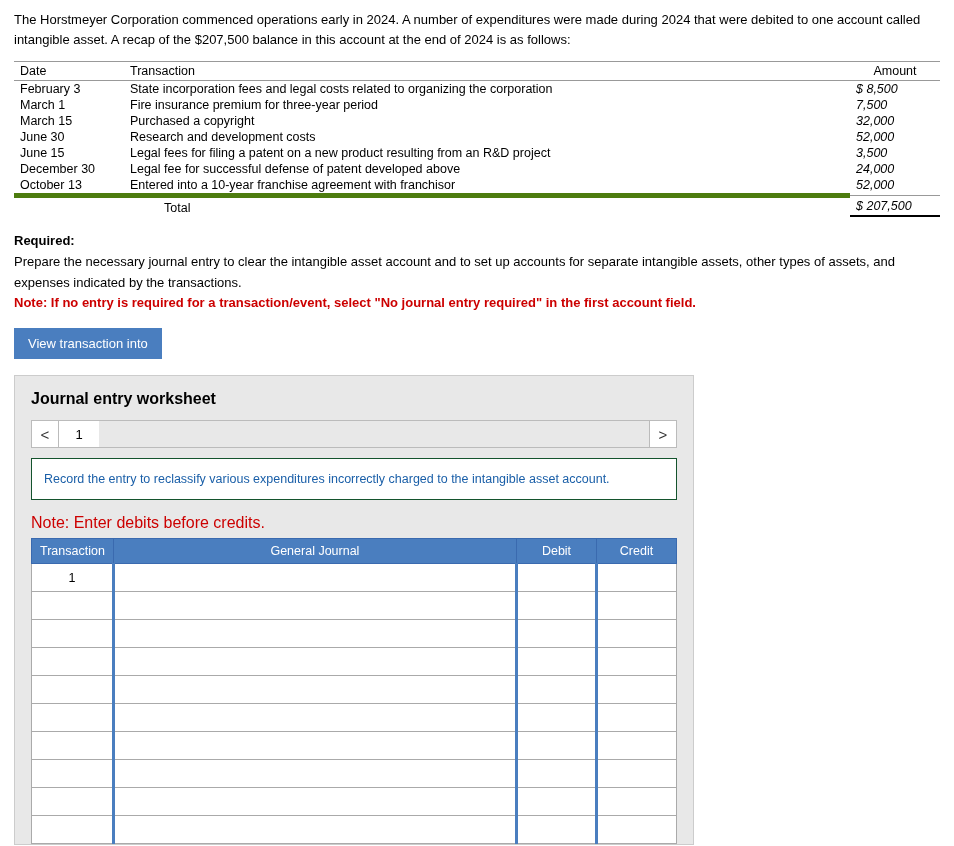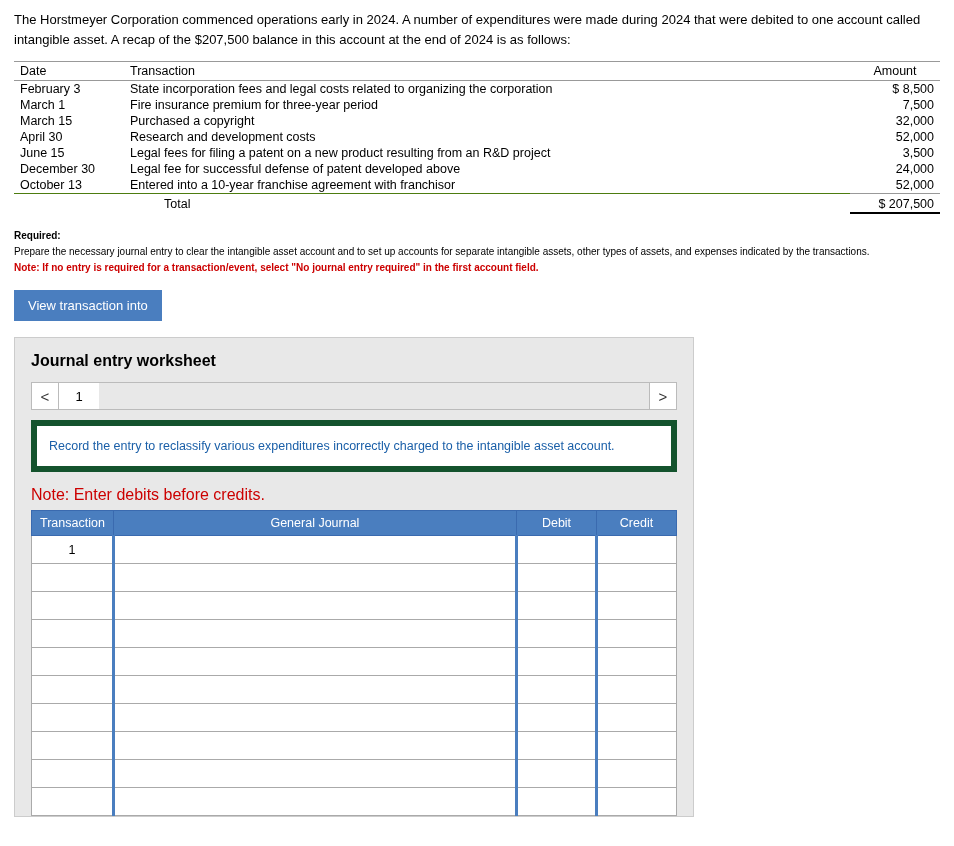--- a/index.html
+++ b/index.html
@@ -36,40 +36,41 @@
       background: #fff;
     }
     .transaction-table th.amount-col {
       text-align: center;
     }
     .transaction-table td {
       padding: 1px 6px;
       vertical-align: top;
     }
     .transaction-table td.amount-col {
-      text-align: right;
+      text-align: left;
       white-space: nowrap;
+      font-style: italic;
     }
     .transaction-table .total-row td {
-      border-top: 1px solid #4d7c0f;
+      border-top: 5px solid #4d7c0f;
       padding-top: 3px;
     }
     .transaction-table .total-row td.amount-col {
       border-top: 1px solid #999;
       border-bottom: 2px solid #000;
       font-weight: normal;
     }
     .total-label {
       padding-left: 40px !important;
     }
 
     
     .required-section {
       margin-bottom: 14px;
-      font-size: 10px;
+      font-size: 13px;
       line-height: 1.6;
     }
     .required-bold { font-weight: bold; }
     .note-red { color: #cc0000; font-weight: bold; margin-top: 37px; }
 
     
     .view-btn {
       background-color: #4a7ebf;
       color: #fff;
       border: none;
@@ -136,21 +137,21 @@
       display: flex;
       align-items: center;
       justify-content: center;
       color: #333;
       margin-left: auto;
     }
 
     
     .description-box {
       background: #fff;
-      border: 6px solid #14532d;
+      border: 1px solid #14532d;
       padding: 10px 12px;
       font-size: 12.5px;
       line-height: 1.6;
       margin-bottom: 14px;
       width: 100%;
     }
     .description-box .blue-text { color: #1a5fa8; }
 
     
     .note-text {
@@ -237,21 +238,21 @@
       <td>March 1</td>
       <td>Fire insurance premium for three-year period</td>
       <td class="amount-col">7,500</td>
     </tr>
       <tr>
       <td>March 15</td>
       <td>Purchased a copyright</td>
       <td class="amount-col">32,000</td>
     </tr>
       <tr>
-      <td>April 30</td>
+      <td>June 30</td>
       <td>Research and development costs</td>
       <td class="amount-col">52,000</td>
     </tr>
       <tr>
       <td>June 15</td>
       <td>Legal fees for filing a patent on a new product resulting from an R&amp;D project</td>
       <td class="amount-col">3,500</td>
     </tr>
       <tr>
       <td>December 30</td>

